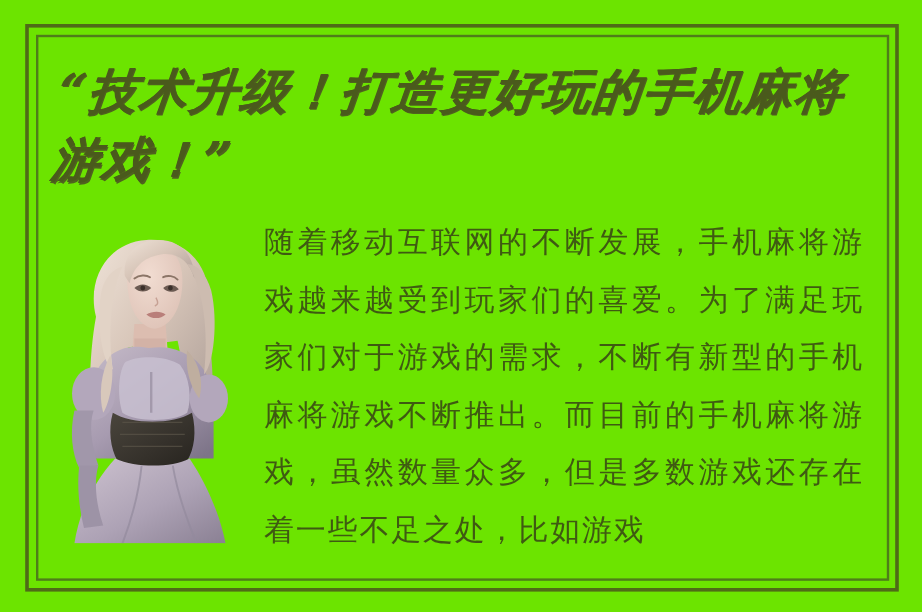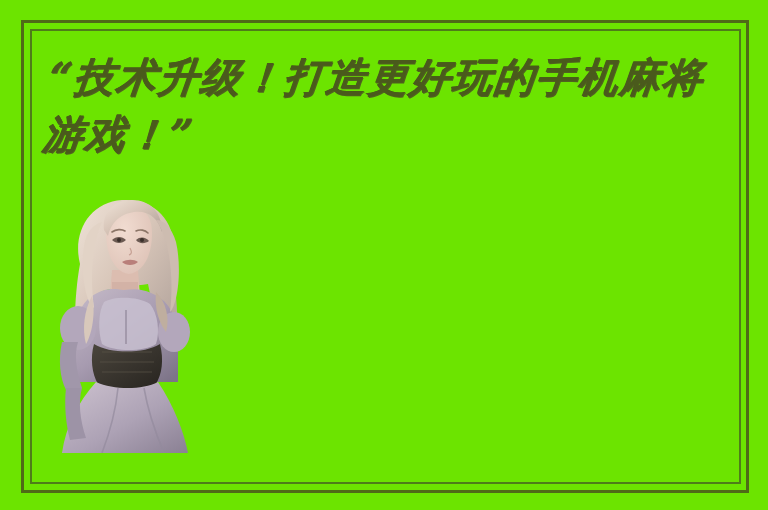--- a/index.html
+++ b/index.html
@@ -164,14 +164,15 @@
 
       <path d="M52 38 C50 20 62 8 80 8 C98 8 110 20 110 40
                C106 26 96 18 82 20 C70 22 60 28 56 44 Z" fill="url(#hairG)"></path>
       <path d="M50 30 C40 52 38 86 42 116 C34 112 28 80 32 54 C34 40 42 32 50 30 Z" fill="#e2d3c6"></path>
       <path d="M104 28 C118 48 122 86 118 120 C126 112 130 76 124 50 C120 36 112 28 104 28 Z" fill="#cdbcb0"></path>
       <path d="M104 100 C114 110 118 126 114 140 C108 132 102 118 104 100 Z" fill="#bfae9f"></path>
       <path d="M40 104 C32 118 30 138 34 152 C40 142 44 120 40 104 Z" fill="#d8c8bb"></path>
     </svg>
   </div>
 
+  <div class="bodycopy">随着移动互联网的不断发展，手机麻将游戏越来越受到玩家们的喜爱。为了满足玩家们对于游戏的需求，不断有新型的手机麻将游戏不断推出。而目前的手机麻将游戏，虽然数量众多，但是多数游戏还存在着一些不足之处，比如游戏</div>
 
 </div>
 
 </body></html>

